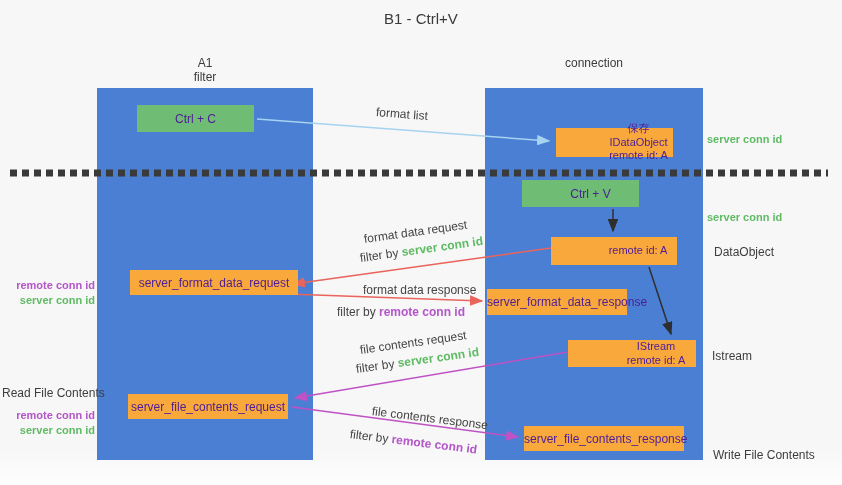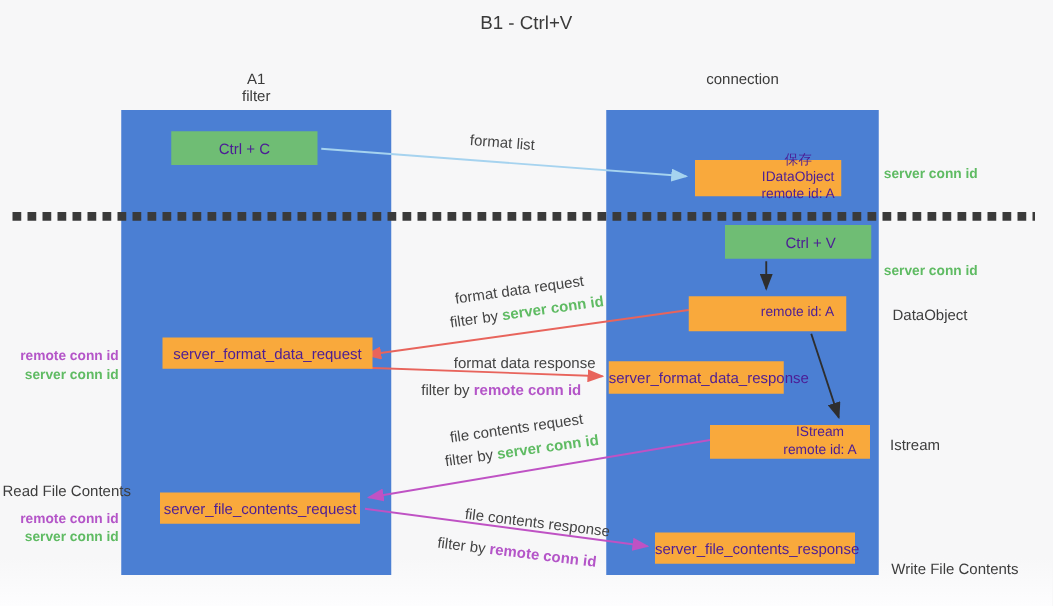--- a/index.html
+++ b/index.html
@@ -21,21 +21,21 @@
 
   .node { position:absolute; z-index:5; color:#4c1d95; text-align:center;
           display:flex; flex-direction:column; justify-content:center; }
   .green  { background:#6fbd74; font-size:11.5px; }
   .orange { background:#f9a93c; }
   .two-line { font-size:11px; line-height:13.5px;padding-left:48px; }
   .one-line { font-size:12px; }
 
   .n-ctrl-c   { left:137px; top:105px; width:117px; height:27px; }
   .n-save-do  { left:556px; top:128px; width:117px; height:29px; }
-  .n-ctrl-v   { left:580px; top:180px; width:117px; height:27px;padding-left:20px; }
+  .n-ctrl-v   { left:522px; top:180px; width:117px; height:27px;padding-left:20px; }
   .n-getdata  { left:551px; top:237px; width:126px; height:28px; }
   .n-fmt-req  { left:130px; top:270px; width:168px; height:25px; }
   .n-fmt-resp { left:487px; top:289px; width:140px; height:26px; }
   .n-istream  { left:568px; top:340px; width:128px; height:27px; }
   .n-file-req { left:128px; top:394px; width:160px; height:25px; }
   .n-file-resp{ left:524px; top:426px; width:160px; height:25px; }
 
   svg.wires { position:absolute; left:0; top:0; z-index:4; }
 
   .elabel { position:absolute; z-index:6; font-size:12px; color:#444;

